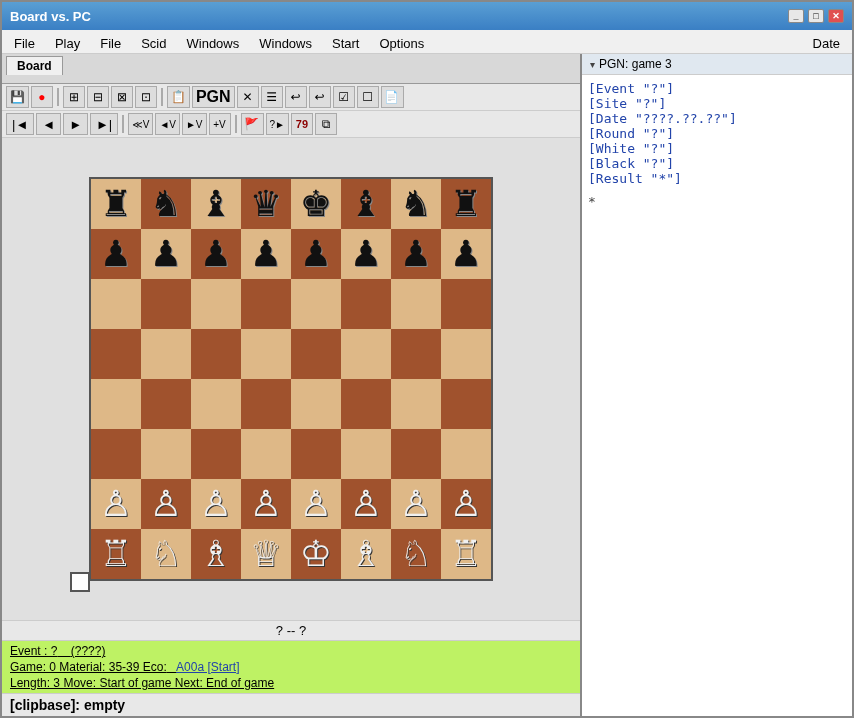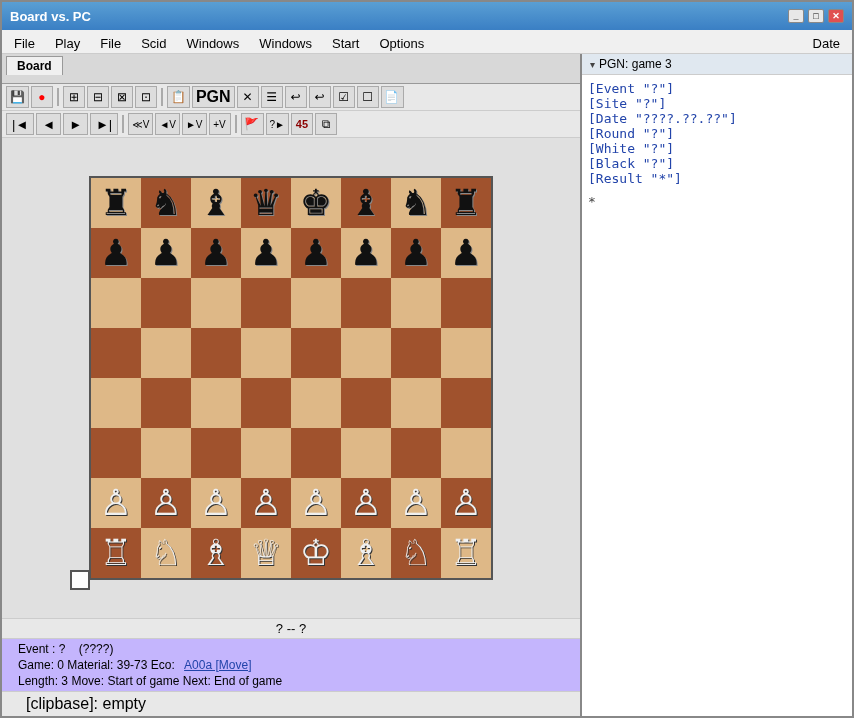--- a/index.html
+++ b/index.html
@@ -166,33 +166,35 @@
     #small-square {
       position: absolute;
       left: 68px;
       bottom: 28px;
       width: 20px;
       height: 20px;
       border: 2px solid #555;
       background: white;
     }
     #status-bar {
-      background: #c4b5fd;
+      background: #bef264;
       border-top: 1px solid #ccc;
-      padding: 3px 16px;
+      padding: 3px 8px;
       font-size: 12px;
+      text-decoration: underline;
     }
     #status-line1 { margin-bottom: 2px; }
     #status-line2 { margin-bottom: 2px; }
     #status-line3 { }
     #clipbase-bar {
       background: #e8e8e8;
       border-top: 1px solid #ccc;
-      padding: 3px 24px;
-      font-size: 16px;
+      padding: 3px 8px;
+      font-size: 14px;
+      font-weight: bold;
     }
     #right-panel {
       width: 270px;
       display: flex;
       flex-direction: column;
       background: #f8f8f8;
     }
     #pgn-header {
       background: #e0e8f0;
       padding: 3px 8px;
@@ -292,21 +294,21 @@
         <div class="tb-btn nav-btn">►</div>
         <div class="tb-btn nav-btn">►|</div>
         <div class="tb-sep"></div>
         <div class="tb-btn" style="font-size:10px;">≪V</div>
         <div class="tb-btn" style="font-size:10px;">◄V</div>
         <div class="tb-btn" style="font-size:10px;">►V</div>
         <div class="tb-btn" style="font-size:10px;">+V</div>
         <div class="tb-sep"></div>
         <div class="tb-btn red-btn" style="color:#cc3333;">🚩</div>
         <div class="tb-btn" style="font-size:10px;">?►</div>
-        <div class="tb-btn" style="font-size:11px;color:#8B0000;font-weight:bold;">45</div>
+        <div class="tb-btn" style="font-size:11px;color:#8B0000;font-weight:bold;">79</div>
         <div class="tb-btn">⧉</div>
       </div>
 
       <div id="board-area">
         <div id="small-square"></div>
         <div id="chess-board">
         <div class="chess-cell light">
               <span class="piece" style="color: rgb(17, 17, 17); text-shadow: rgb(136, 136, 136) 1px 1px 0px;">♜</span>
             </div>
             <div class="chess-cell dark">
@@ -441,23 +443,23 @@
         <span>?   --   ?</span>
       </div>
 
       <div id="status-bar">
         <div id="status-line1">
           <span>Event : ?</span>
           &nbsp;&nbsp;
           <span>(????)</span>
         </div>
         <div id="status-line2">
-          <span>Game:  0   Material: 39-73   Eco:</span>
+          <span>Game:  0   Material: 35-39   Eco:</span>
           &nbsp;
-          <span style="color:#2244aa;text-decoration:underline;cursor:pointer;">A00a [Move]</span>
+          <span style="color:#2244aa;text-decoration:underline;cursor:pointer;">A00a [Start]</span>
         </div>
         <div id="status-line3">Length:  3   Move:  Start of game   Next:  End of game</div>
       </div>
 
       <div id="clipbase-bar">
         <span>[clipbase]:  empty</span>
       </div>
     </div>
 
     <div id="right-panel">

